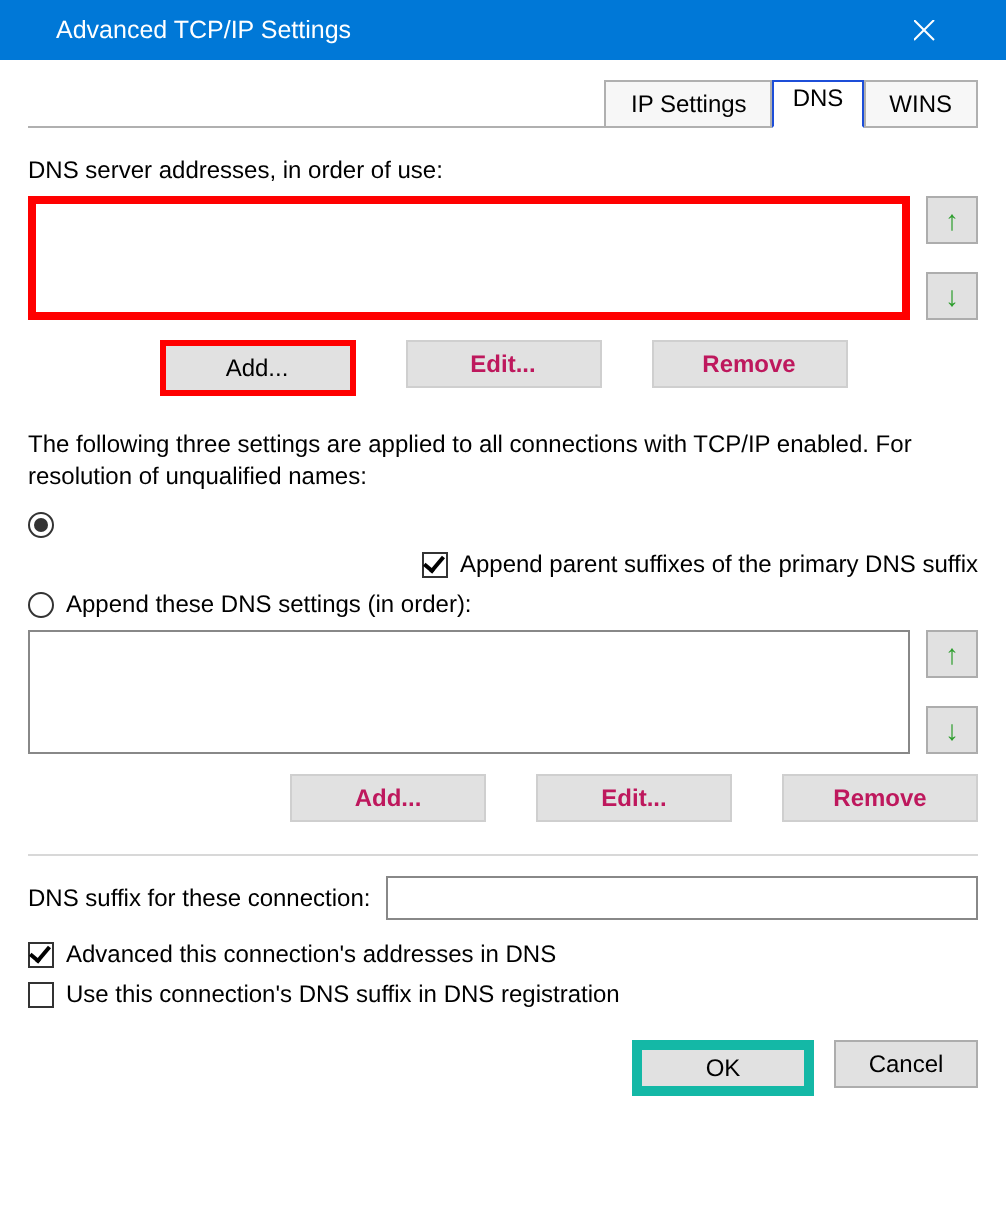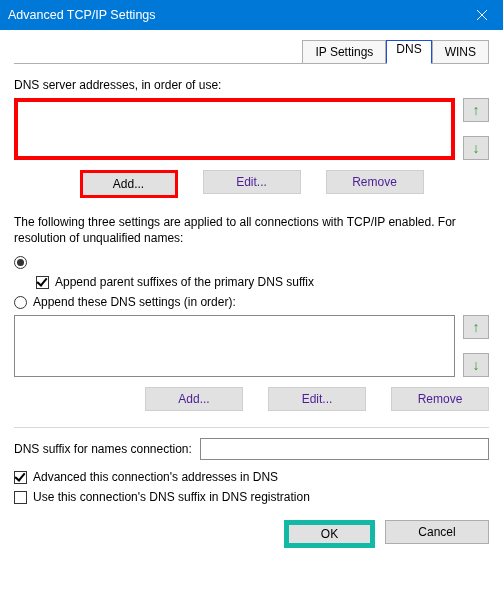--- a/index.html
+++ b/index.html
@@ -12,21 +12,21 @@
     width: 503px;
     height: 613px;
     overflow: hidden;
   }
   .titlebar {
     background: #0078d7;
     color: #fff;
     height: 30px;
     display: flex;
     align-items: center;
-    padding: 0 8px;
+    padding: 0 28px;
     font-size: 12.5px;
   }
   .titlebar .title { flex: 1; }
   .titlebar .close {
     width: 45px;
     height: 30px;
     display: flex;
     align-items: center;
     justify-content: center;
     margin-right: -10px;
@@ -93,46 +93,47 @@
     color: #2e9e2e;
   }
   .btnrow {
     display: flex;
     justify-content: center;
     gap: 25px;
     margin-bottom: 16px;
   }
   .btnrow.right { justify-content: flex-end; }
   .btn {
-    width: 104px;
+    width: 72px;
     height: 24px;
     background: #e1e1e1;
     border: 1px solid #adadad;
     font-size: 12px;
     color: #000;
     display: flex;
     align-items: center;
     justify-content: center;
     padding: 0;
   }
   .btn.big { width: 98px; }
   .btn.disabled {
-    color: #4c1d95;
+    color: #be185d;
     border-color: #cfcfcf;
+    font-weight: bold;
   }
   .hi-btn { border: 3px solid #ff0000; width: 94px; height: 28px; }
   .hi-ok { border: 5px solid #14b8a6; width: 91px; height: 28px; }
   .note { margin: 4px 0 10px 0; line-height: 1.35; }
   .radio-row, .check-row {
     display: flex;
     align-items: center;
     gap: 6px;
     margin: 4px 0 6px 0;
   }
-  .indent { margin-left: 22px; }
+  .indent { margin-left: 22px; justify-content: flex-end; }
   .radio {
     width: 13px; height: 13px; border-radius: 50%;
     border: 1px solid #333; position: relative; flex-shrink:0;
   }
   .radio.checked::after {
     content: ""; position: absolute; top: 2px; left: 2px;
     width: 7px; height: 7px; border-radius: 50%; background: #333;
   }
   .checkbox {
     width: 13px; height: 13px; border: 1px solid #333;
@@ -240,21 +241,21 @@
 
   <div class="btnrow right">
     <button class="btn big disabled">Add...</button>
     <button class="btn big disabled">Edit...</button>
     <button class="btn big disabled">Remove</button>
   </div>
 
   <hr class="div">
 
   <div class="suffixrow">
-    <span>DNS suffix for names connection:</span>
+    <span>DNS suffix for these connection:</span>
     <input class="textfield" type="text" value="" style="">
   </div>
 
   <div class="check-row">
     <span class="checkbox checked"></span>
     <span>Advanced this connection's addresses in DNS</span>
   </div>
 
   <div class="check-row">
     <span class="checkbox"></span>

